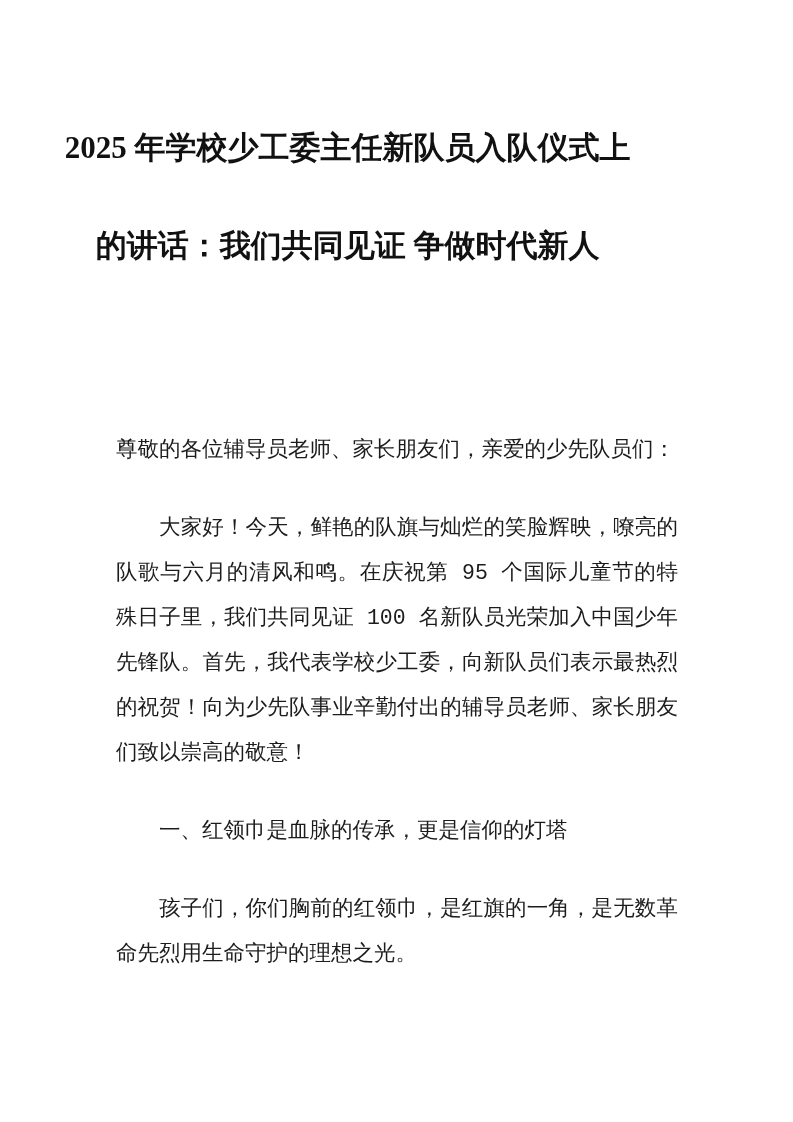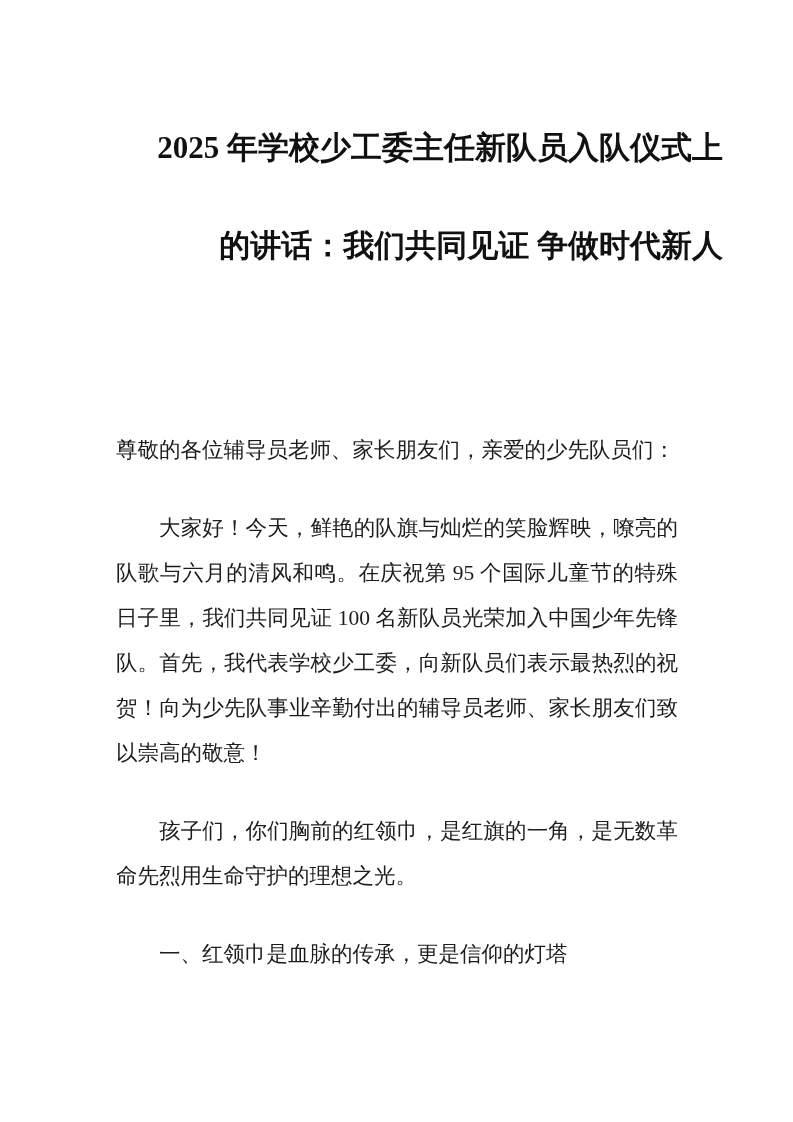--- a/index.html
+++ b/index.html
@@ -13,56 +13,56 @@
     height: 1122px;
     background: #ffffff;
     overflow: hidden;
     font-family: "Liberation Serif", sans-serif;
     color: #1c1c1c;
   }
   .title-line {
     position: absolute;
     left: 0;
     width: 695px;
-    text-align: right;
+    text-align: center;
     font-weight: 700;
     font-size: 31px;
     line-height: 40px;
     color: #111111;
     white-space: nowrap;
-    margin-left: 28px;
   }
   .title-line-1 { top: 128px; }
   .title-line-2 { top: 226px; }
   .doc-body {
     position: absolute;
     left: 116px;
     top: 428px;
     width: 562px;
     font-size: 21.5px;
     line-height: 45px;
     text-align: justify;
     text-justify: inter-ideograph;
     line-break: strict;
     color: #1c1c1c;
   }
   .doc-body p {
     margin: 0 0 33px 0;
     padding: 0;
+    font-family: Liberation Mono, monospace;
   }
   .indent {
     text-indent: 2em;
   }
 </style>
 </head>
 <body>
 
 <div class="page">
   <div class="title-line title-line-1">2025 年学校少工委主任新队员入队仪式上</div>
   <div class="title-line title-line-2">的讲话：我们共同见证 争做时代新人</div>
 
   <div class="doc-body">
     <p class="salutation">尊敬的各位辅导员老师、家长朋友们，亲爱的少先队员们：</p>
     <p class="indent">大家好！今天，鲜艳的队旗与灿烂的笑脸辉映，嘹亮的队歌与六月的清风和鸣。在庆祝第 95 个国际儿童节的特殊日子里，我们共同见证 100 名新队员光荣加入中国少年先锋队。首先，我代表学校少工委，向新队员们表示最热烈的祝贺！向为少先队事业辛勤付出的辅导员老师、家长朋友们致以崇高的敬意！</p>
+    <p class="indent">一、红领巾是血脉的传承，更是信仰的灯塔</p>
     <p class="indent">孩子们，你们胸前的红领巾，是红旗的一角，是无数革命先烈用生命守护的理想之光。</p>
-    <p class="indent">一、红领巾是血脉的传承，更是信仰的灯塔</p>
   </div>
 </div>
 
 </body></html>

